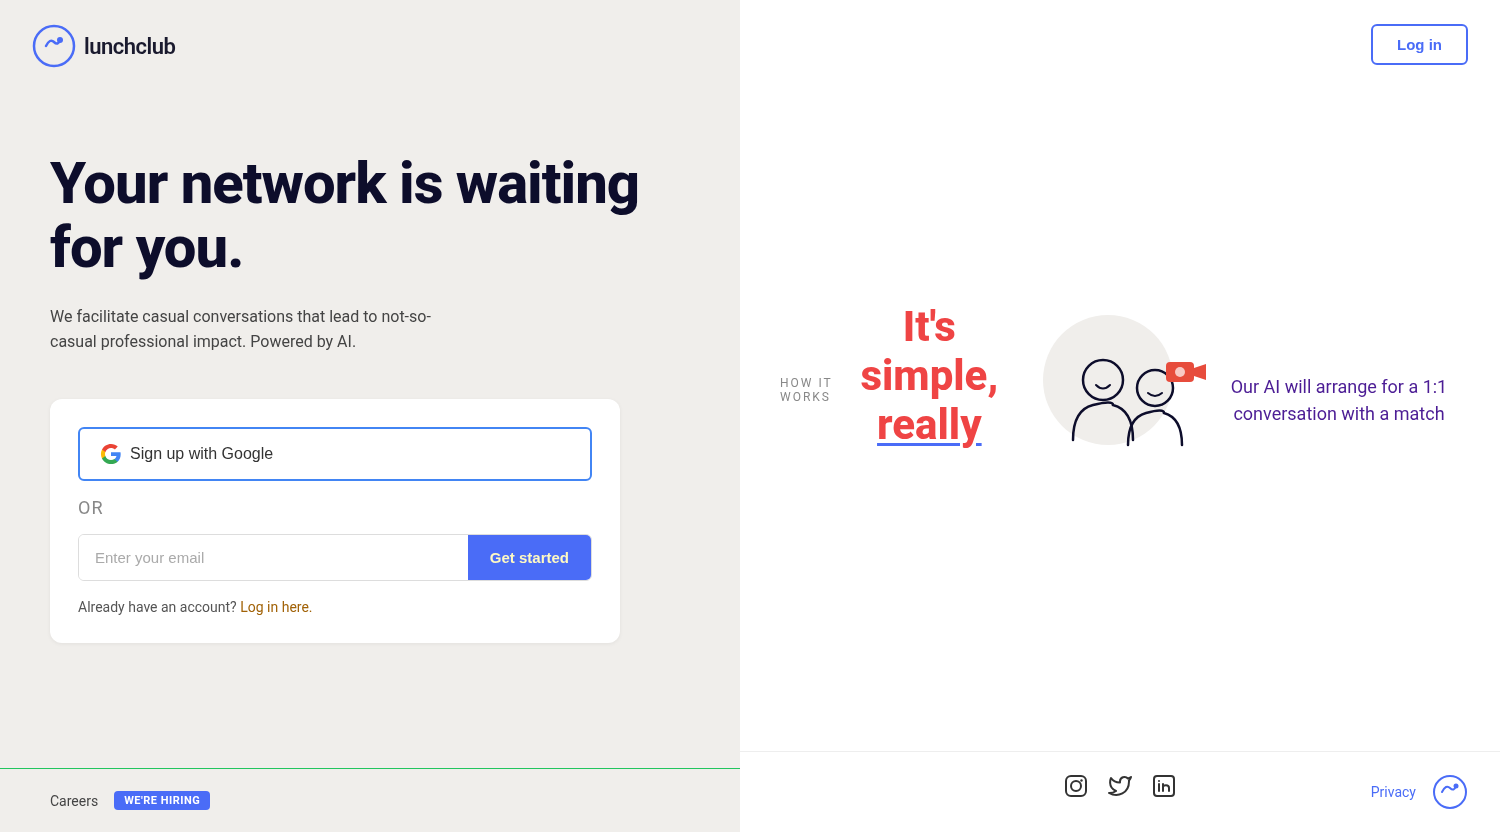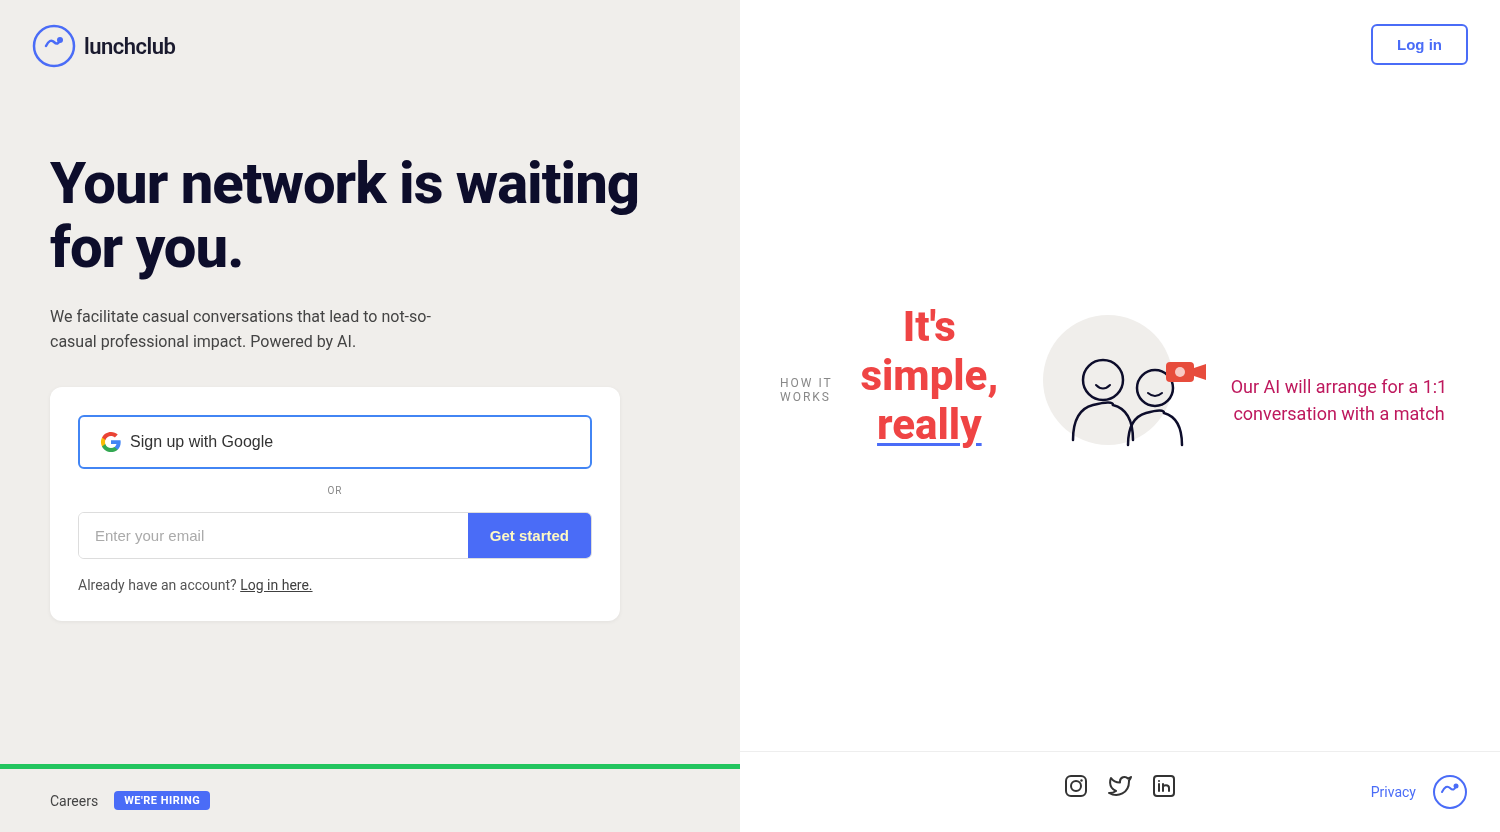--- a/index.html
+++ b/index.html
@@ -57,21 +57,21 @@
       color: #0d0d2b;
       line-height: 1.1;
       margin-bottom: 24px;
       letter-spacing: -1px;
     }
 
     .hero-subtitle {
       font-size: 16px;
       color: #444;
       line-height: 1.6;
-      margin-bottom: 32px;
+      margin-bottom: 44px;
       max-width: 420px;
     }
 
     .signup-box {
       background: #fff;
       border-radius: 12px;
       padding: 28px 28px;
       max-width: 570px;
       box-shadow: 0 1px 4px rgba(0,0,0,0.06);
     }
@@ -93,23 +93,22 @@
       transition: background 0.2s;
     }
 
     .google-logo {
       width: 22px;
       height: 22px;
       flex-shrink: 0;
     }
 
     .or-divider {
-      text-align: center;
       color: #888;
-      font-size: 10px;
+      font-size: 18px;
       margin: 16px 0;
       text-transform: uppercase;
       letter-spacing: 1px;
     }
 
     .email-row {
       display: flex;
       gap: 0;
       border-radius: 6px;
       overflow: hidden;
@@ -139,29 +138,28 @@
       transition: background 0.2s;
     }
 
     .login-prompt {
       margin-top: 18px;
       font-size: 14px;
       color: #555;
     }
 
     .login-link {
-      color: #404040;
-      text-decoration: underline;
+      color: #a16207;
       cursor: pointer;
     }
 
     
     .left-footer {
       padding: 22px 50px;
-      border-top: 5px solid #22c55e;
+      border-top: 1px solid #22c55e;
       display: flex;
       align-items: center;
       gap: 16px;
     }
 
     .footer-careers {
       font-size: 14px;
       color: #444;
       cursor: pointer;
     }
@@ -239,21 +237,21 @@
     
     .illustration-container {
       width: 200px;
       height: 200px;
       position: relative;
       margin-bottom: 40px;
     }
 
     .illustration-desc {
       font-size: 18px;
-      color: #be185d;
+      color: #4c1d95;
       text-align: center;
       line-height: 1.5;
     }
 
     
     .right-footer {
       padding: 22px 32px;
       border-top: 1px solid #eee;
       display: flex;
       align-items: flex-start;

